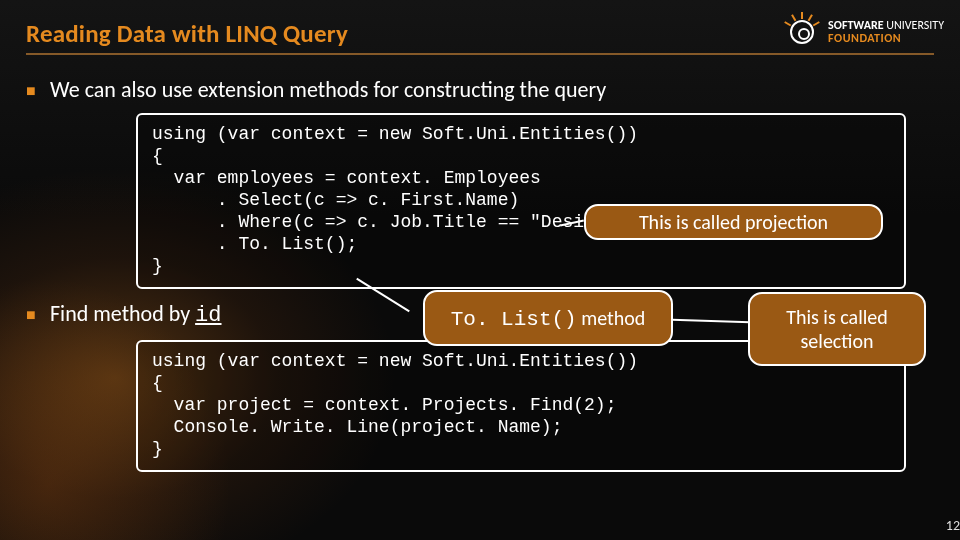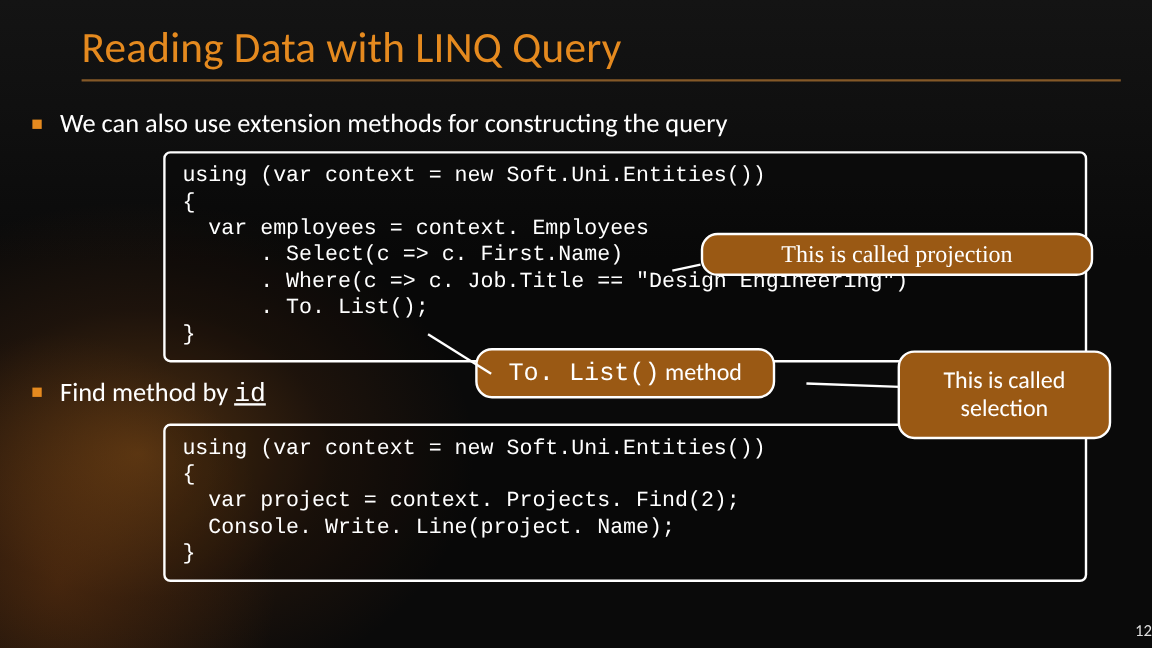--- a/index.html
+++ b/index.html
@@ -11,26 +11,25 @@
       radial-gradient(ellipse 280px 320px at 5% 90%, rgba(180,90,20,0.28) 0%, transparent 65%),
       linear-gradient(180deg, #141414 0%, #0a0a0a 40%);
     color: #fff;
     font-family: Calibri, "Segoe UI", Arial, sans-serif;
     position: relative;
   }
   .slide { width:960px; height:540px; position:relative; padding:18px 26px 0 26px; }
 
   .title {
     color: #e58a1f;
-    font-size: 36px;
-    font-weight: 400;
+    font-size: 25px;
+    font-weight: 700;
     padding-bottom: 4px;
     border-bottom: 2px solid rgba(230,150,60,0.55);
     letter-spacing: 0.2px;
-    margin-left: 42px;
   }
 
   .bullets { margin-top: 22px; }
   .b1 {
     font-size: 22px;
     line-height: 1.2;
     padding-left: 24px;
     position: relative;
     margin-bottom: 10px;
   }
@@ -67,22 +66,22 @@
     text-align: center;
     display: flex;
     flex-direction: column;
     justify-content: center;
     padding: 4px 10px;
   }
   .callout .line { white-space: nowrap; font-size: 20px; }
   .callout .code-inline { font-family: Consolas, "Courier New", monospace; font-size: 21px; }
 
   
-  #proj { left: 584px; top: 194px; width: 327px; height: 36px; font-family: Liberation Serif, serif; }
-  #tolist { left: 396px; top: 290px; width: 250px; height: 42px; }
+  #proj { left: 584px; top: 204px; width: 299px; height: 36px; }
+  #tolist { left: 423px; top: 290px; width: 250px; height: 56px; }
   #sel   { left: 748px; top: 292px; width: 178px; height: 74px; }
 
   .pointer { position:absolute; background:#fff; }
   
   #ptr-proj { left: 560px; top: 222px; width: 24px; height: 2px; transform: rotate(-12deg); }
   #ptr-tolist1 { left: 352px; top: 294px; width: 62px; height: 2px; transform: rotate(32deg); }
   #ptr-sel { left: 672px; top: 320px; width: 78px; height: 2px; transform: rotate(2deg); }
 
   .logo {
     position:absolute; right:16px; top:14px;
@@ -108,20 +107,36 @@
   .pagenum {
     position:absolute; right:0; bottom:6px;
     font-size:14px; color:#ddd;
   }
 </style>
 </head>
 <body>
 
 <div class="slide">
 
+  <div class="logo">
+    <div class="logo-icon">
+      <div class="bulb"></div>
+      <div class="rays">
+        <span style="transform:rotate(-60deg)"></span>
+        <span style="transform:rotate(-30deg)"></span>
+        <span style="transform:rotate(0deg)"></span>
+        <span style="transform:rotate(30deg)"></span>
+        <span style="transform:rotate(60deg)"></span>
+      </div>
+    </div>
+    <div class="logo-text">
+      <div><b>SOFTWARE</b><span> UNIVERSITY</span></div>
+      <div class="f">FOUNDATION</div>
+    </div>
+  </div>
 
   <div class="title">Reading Data with LINQ Query</div>
 
   <div class="bullets">
     <div class="b1">We can also use extension methods for constructing the query</div>
 
     <div class="code-box">using (var context = new Soft.Uni.Entities())
 {
   var employees = context. Employees
       . Select(c =&gt; c. First.Name)

